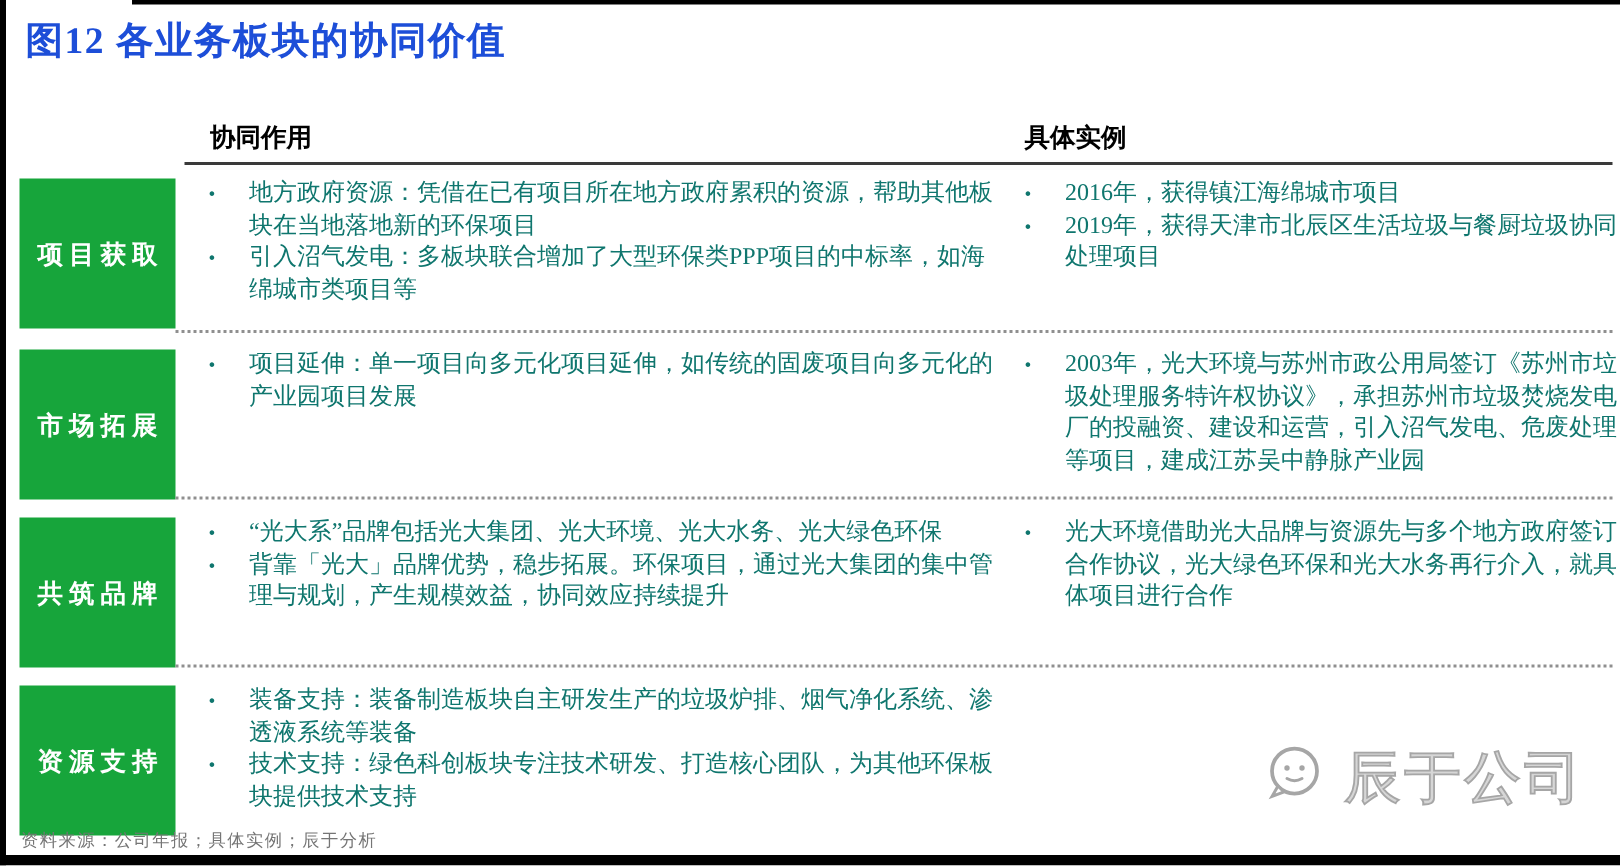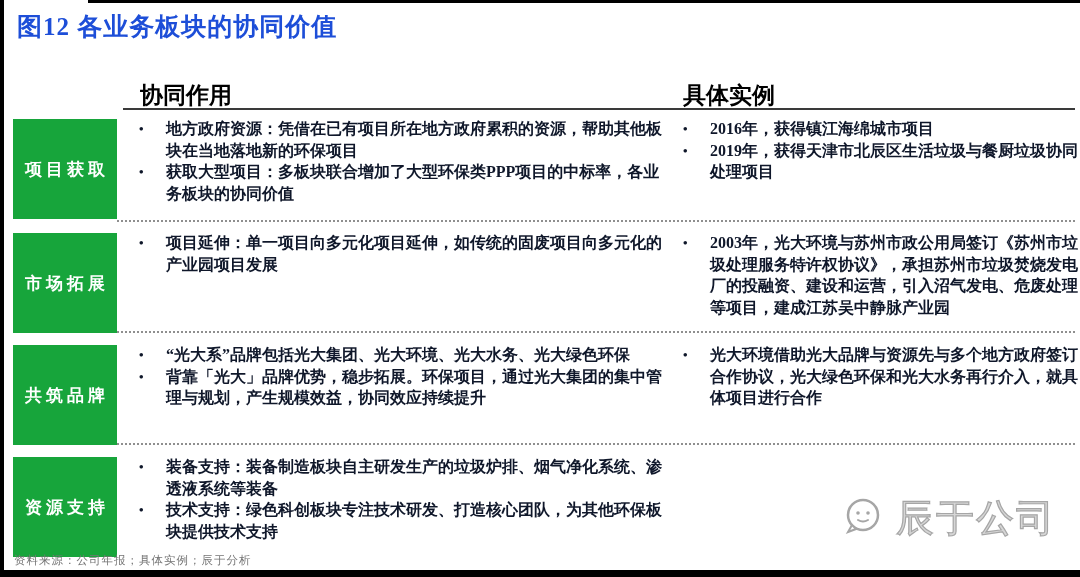--- a/index.html
+++ b/index.html
@@ -12,21 +12,21 @@
   
   .frame-left   { position:absolute; left:0; top:0; width:4px; height:577px; background:#000; }
   .frame-top    { position:absolute; left:88px; top:0; right:0; height:3px; background:#000; }
   .frame-bottom { position:absolute; left:0; top:570px; width:1080px; height:7px; background:#000; }
 
   .page-title {
     position:absolute; left:17px; top:10px;
     font-size:25px; font-weight:bold; letter-spacing:1px; color:#1d4ed8;
   }
 
-  .col-head { position:absolute; top:80px; font-size:23px; font-weight:bold; color:#000; }
+  .col-head { position:absolute; top:80px; font-size:17px; font-weight:bold; color:#000; }
   .col-head.synergy  { left:140px; }
   .col-head.examples { left:683px; }
   .head-rule { position:absolute; left:123px; right:5px; top:108px; border-top:2px solid #3a3a3a; }
 
   .divider { position:absolute; left:117px; right:5px; border-top:2px dotted #8f8f8f; }
   .divider.d1 { top:220px; } .divider.d2 { top:331px; } .divider.d3 { top:443px; }
 
   .synergy-row { position:absolute; left:13px; width:1063px; height:110px; }
   .synergy-row.r1 { top:117px; }
   .synergy-row.r2 { top:231px; }
@@ -34,21 +34,21 @@
   .synergy-row.r4 { top:455px; }
 
   .row-label {
     position:absolute; left:0; top:2px; width:104px; height:100px;
     background:#17a53b; color:#fff;
     display:flex; align-items:center; justify-content:center;
     font-size:17px; font-weight:bold; letter-spacing:4px; text-indent:4px;
   }
 
   ul.bullets { position:absolute; top:1px; margin:0; padding:0; list-style:none;
-    font-size:16px; line-height:21.5px; color:#0f172a;font-weight:bold; }
+    font-size:16px; line-height:21.5px; color:#0f766e; }
   ul.bullets.left  { left:124px; width:528px; }
   ul.bullets.right { left:668px; width:400px; }
   ul.bullets li { display:flex; }
   ul.bullets li::before { content:"•"; flex:0 0 27px; font-size:13px; line-height:21.5px; padding-left:2px; }
 
   .footer-source {
     position:absolute; left:14px; top:553px;
     font-size:11.5px; color:#757575; letter-spacing:1px;
   }
 
@@ -73,21 +73,21 @@
 <div class="page-title">图12 各业务板块的协同价值</div>
 
 <div class="col-head synergy">协同作用</div>
 <div class="col-head examples">具体实例</div>
 <div class="head-rule"></div>
 
 <div class="synergy-row r1">
   <div class="row-label">项目获取</div>
   <ul class="bullets left">
     <li>地方政府资源：凭借在已有项目所在地方政府累积的资源，帮助其他板块在当地落地新的环保项目</li>
-    <li>获取大型项目：多板块联合增加了大型环保类PPP项目的中标率，各业务板块的协同价值</li>
+    <li>引入沼气发电：多板块联合增加了大型环保类PPP项目的中标率，如海绵城市类项目等</li>
   </ul>
   <ul class="bullets right">
     <li>2016年，获得镇江海绵城市项目</li>
     <li>2019年，获得天津市北辰区生活垃圾与餐厨垃圾协同处理项目</li>
   </ul>
 </div>
 <div class="divider d1"></div>
 
 <div class="synergy-row r2">
   <div class="row-label">市场拓展</div>

